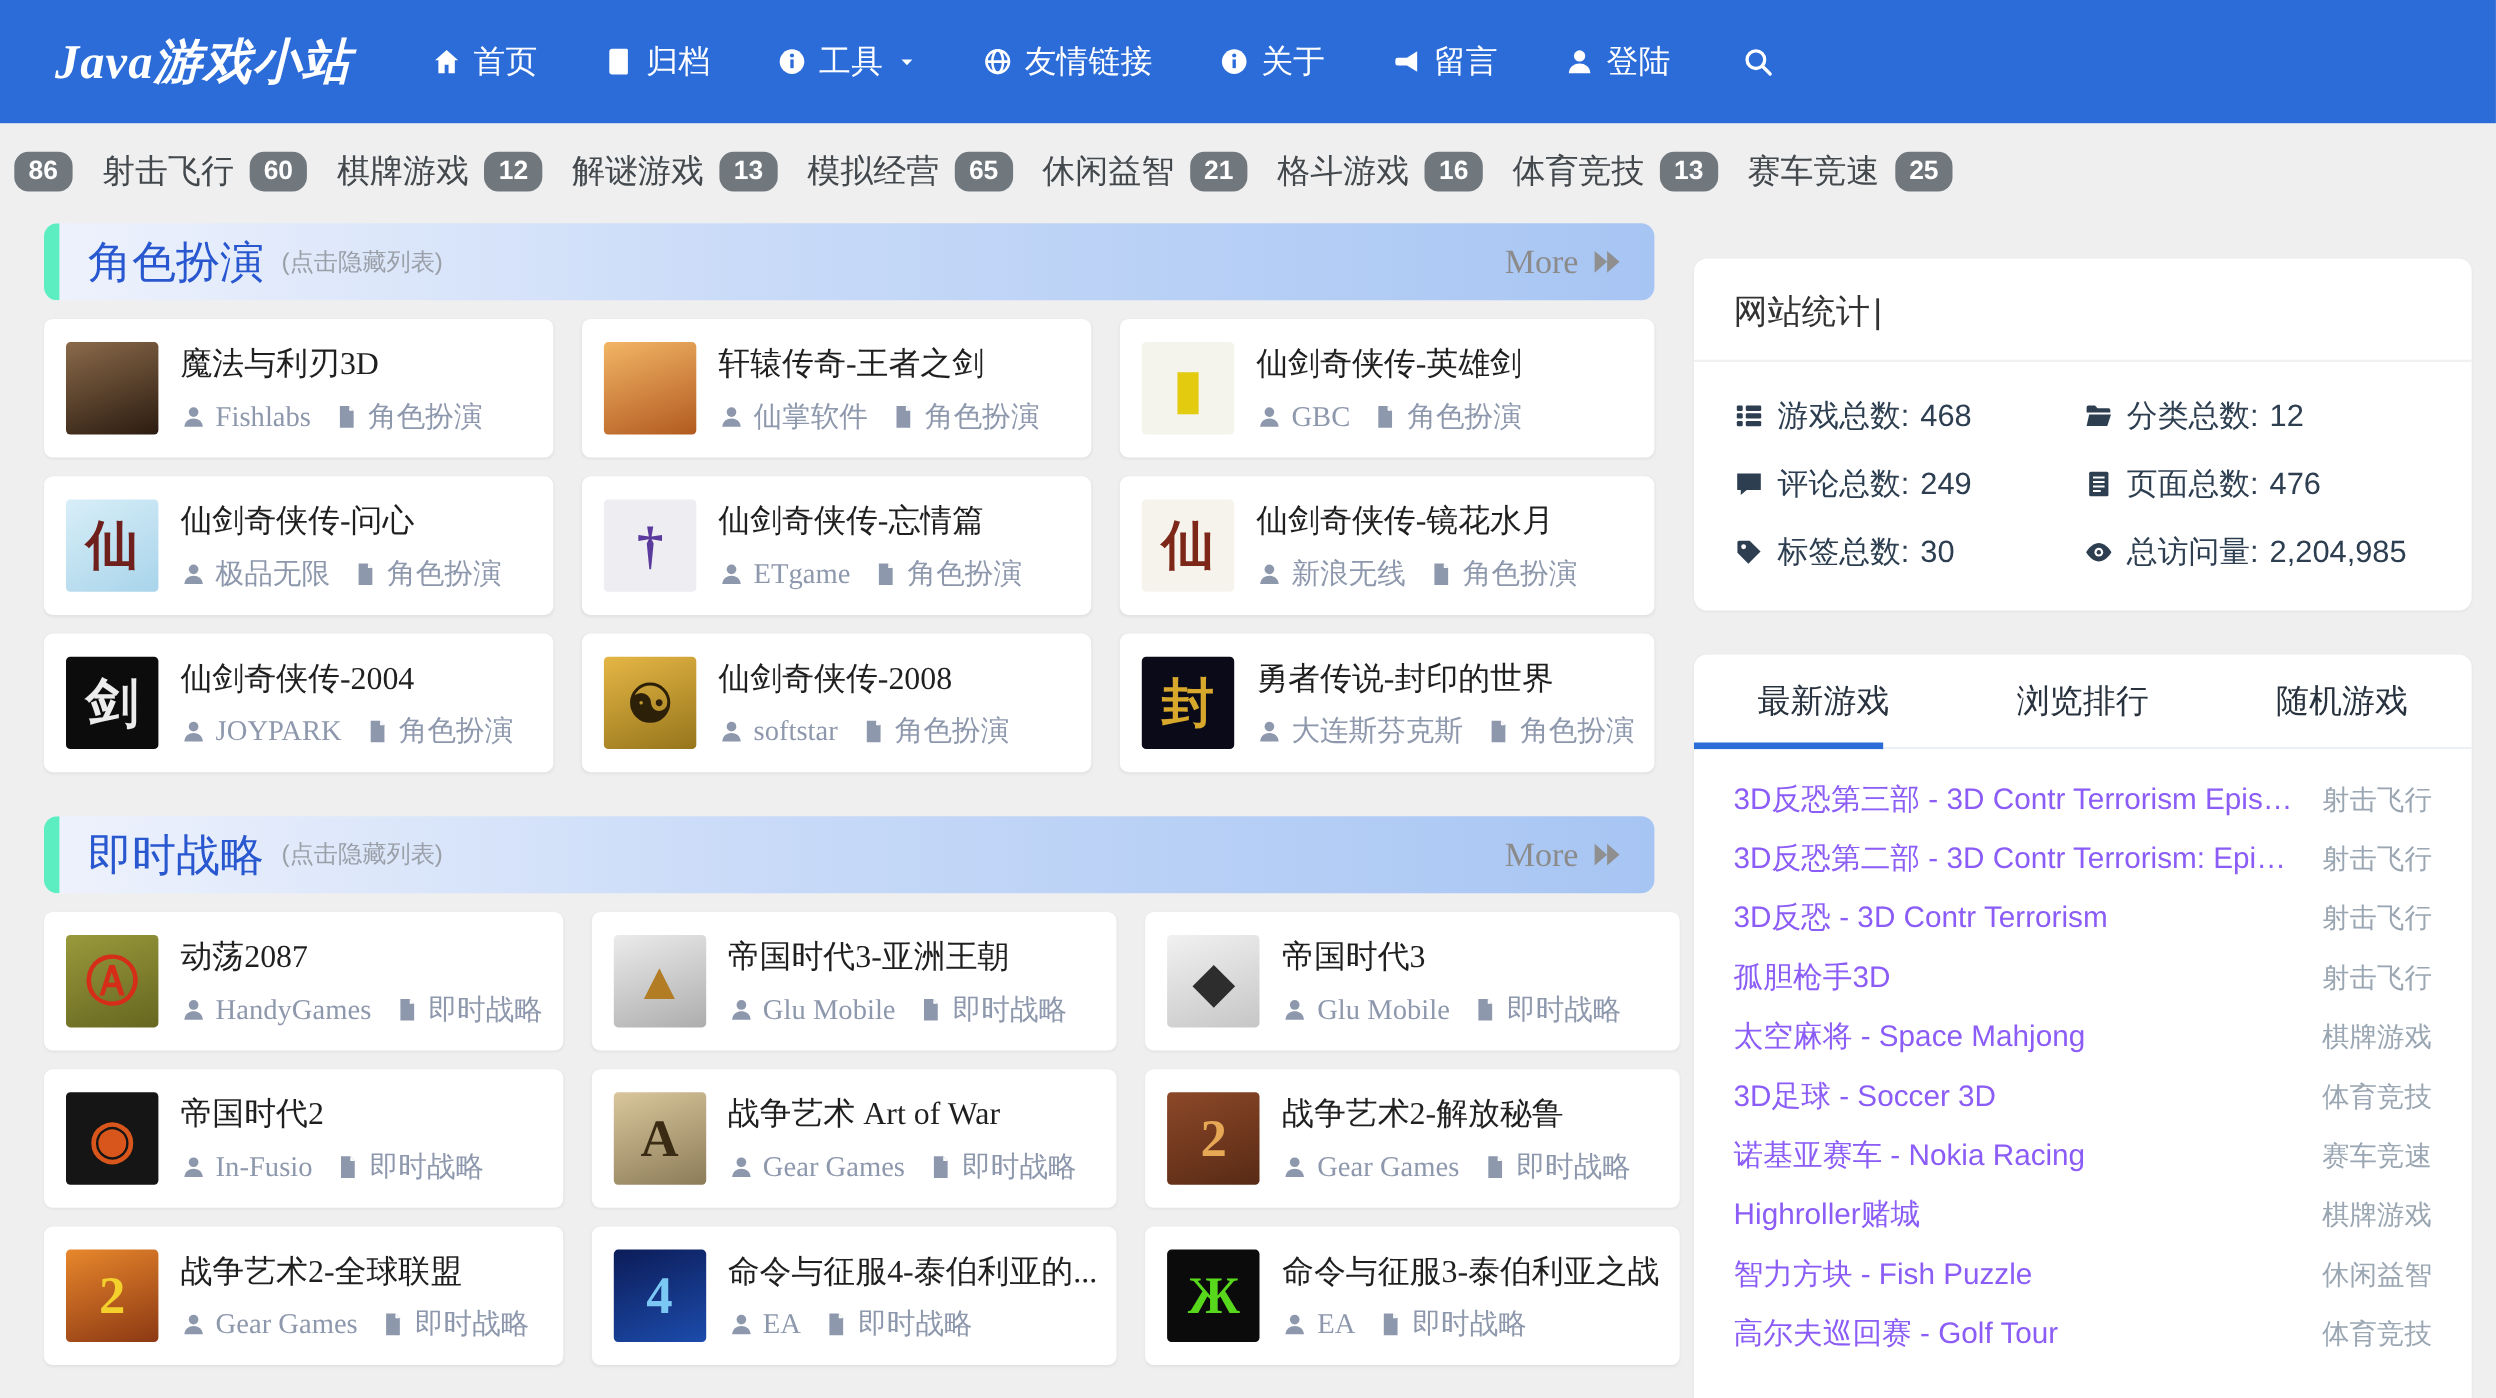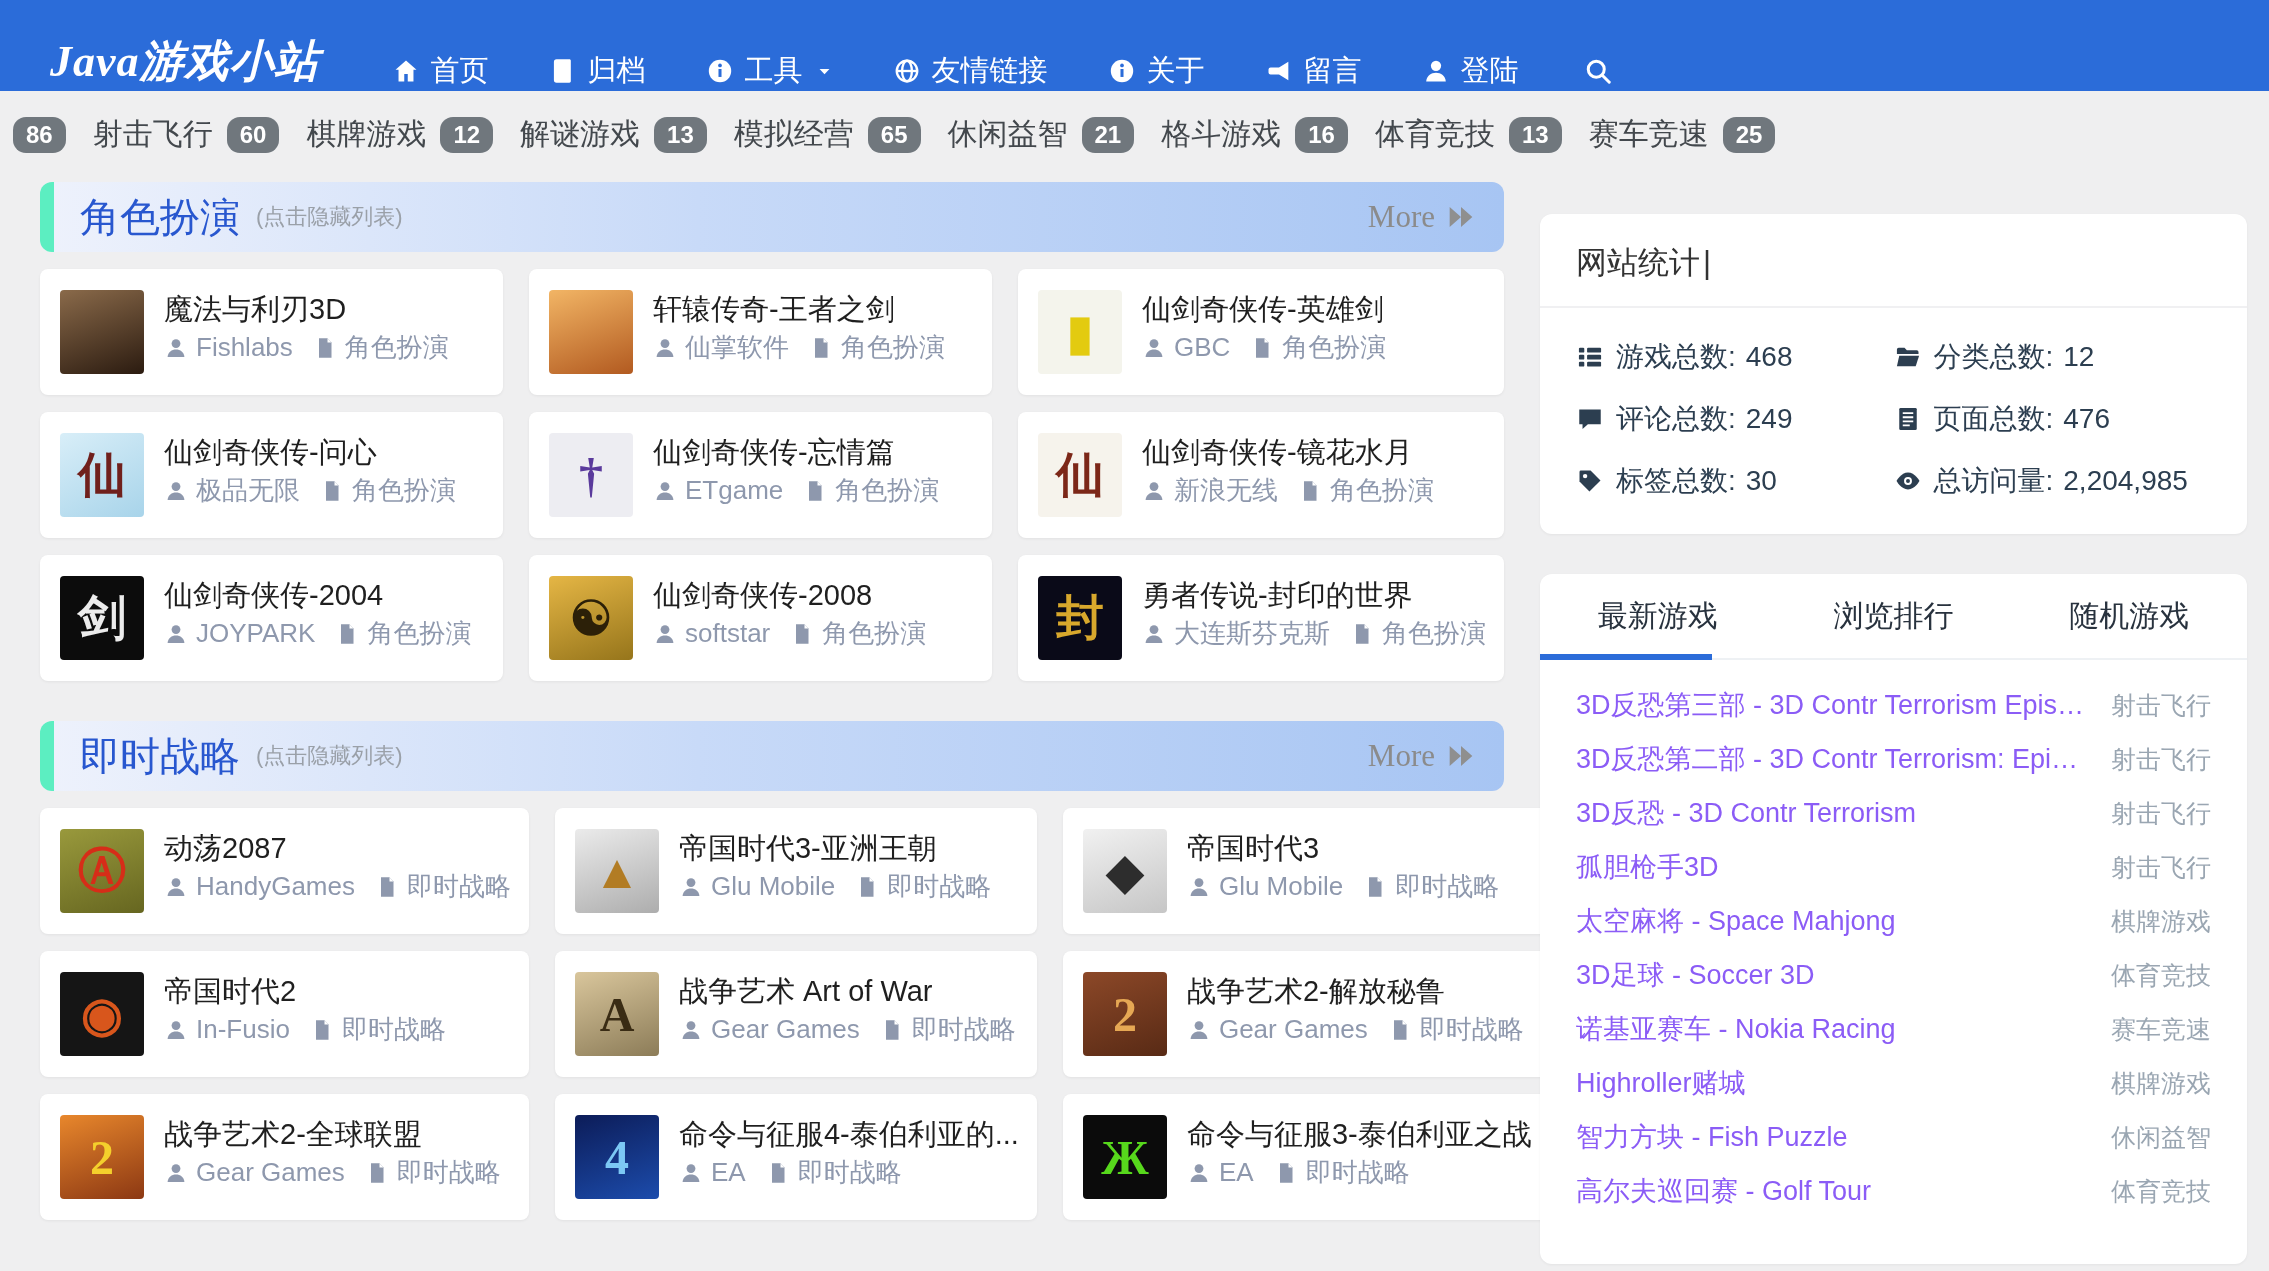--- a/index.html
+++ b/index.html
@@ -1,20 +1,20 @@
 <!DOCTYPE html>
 <html><head>
 <meta charset="utf-8">
 <style>
   * { margin:0; padding:0; box-sizing:border-box; }
   html,body { width:2269px; height:1271px; }
   body { font-family:"Liberation Sans", sans-serif; background:#efeff0; overflow:hidden; }
 
   
-  .navbar { height:91px; background:#2b6cd9; display:flex; align-items:flex-end; padding:0 50px; }
+  .navbar { height:112px; background:#2b6cd9; display:flex; align-items:center; padding:0 50px; }
   .brand { color:#fff; font-family:"Liberation Serif", serif; font-style:italic; font-size:44px; font-weight:bold; letter-spacing:1px; cursor:pointer; }
   .nav-menu { display:flex; align-items:center; margin-left:72px; gap:60px; }
   .nav-item { display:flex; align-items:center; gap:11px; color:#fff; font-size:29px; cursor:pointer; }
   .nav-icon { width:28px; height:28px; fill:#fff; color:#fff; flex:none; }
   .caret-svg { width:17px; height:17px; fill:#fff; margin-left:2px; }
   .nav-search { margin-left:4px; }
   .nav-search .nav-icon { width:30px; height:30px; }
 
   
   .catbar { display:flex; align-items:center; gap:27px; padding:23px 0 19px 13px; }
@@ -32,21 +32,21 @@
   .sec-header { display:flex; align-items:center; height:70px; border-radius:12px; overflow:hidden; margin-bottom:17px; background:linear-gradient(90deg,#eef2fc 0%,#c8daf8 45%,#a7c5f3 100%); cursor:pointer; }
   .sec-accent { width:14px; align-self:stretch; background:#5ceec1; flex:none; }
   .sec-title { margin-left:26px; font-family:"Liberation Serif", serif; font-size:40px; color:#2857cf; }
   .sec-hint { margin-left:16px; font-size:22px; color:#9aa0a8; }
   .sec-more { margin-left:auto; margin-right:26px; display:flex; align-items:center; gap:9px; font-family:"Liberation Serif", serif; font-size:31px; color:#8b8b8b; cursor:pointer; }
   .more-icon { width:34px; height:34px; fill:#8f8f8f; }
 
   .grid { display:grid; grid-template-columns:repeat(3,1fr); gap:17px 26px; }
   .card { background:#fff; border-radius:8px; height:126px; display:flex; align-items:center; padding:0 18px 0 20px; box-shadow:0 1px 3px rgba(0,0,0,.06); cursor:pointer; }
   .thumb { width:84px; height:84px; border-radius:4px; flex:none; display:flex; align-items:center; justify-content:center; font-family:"Liberation Serif", serif; font-size:48px; font-weight:bold; overflow:hidden; }
-  .card-body { margin-left:20px; flex:1; min-width:0; height:90px; display:flex; flex-direction:column; padding:3px 0 2px; }
+  .card-body { margin-left:20px; flex:1; min-width:0; height:90px; display:flex; flex-direction:column; justify-content:space-between; padding:3px 0 2px;font-family:Liberation Serif, serif; }
   .card-title { font-size:29px; color:#1f1f1f; white-space:nowrap; overflow:hidden; text-overflow:ellipsis; }
   .card-meta { display:flex; align-items:center; font-size:26px; color:#8e98ad; }
   .meta-icon { width:24px; height:24px; fill:#8e98ad; flex:none; margin-right:8px; }
   .meta-sep { width:20px; flex:none; }
   .card-meta a { color:#8e98ad; text-decoration:none; white-space:nowrap; }
 
   
   .panel { background:#fff; border-radius:12px; box-shadow:0 1px 3px rgba(0,0,0,.05); }
   .stats-panel { margin-bottom:40px; padding-bottom:26px; }
   .stats-header { display:flex; align-items:center; padding:28px 36px 22px; font-size:31px; color:#333; border-bottom:2px solid #f0f0f2; }

